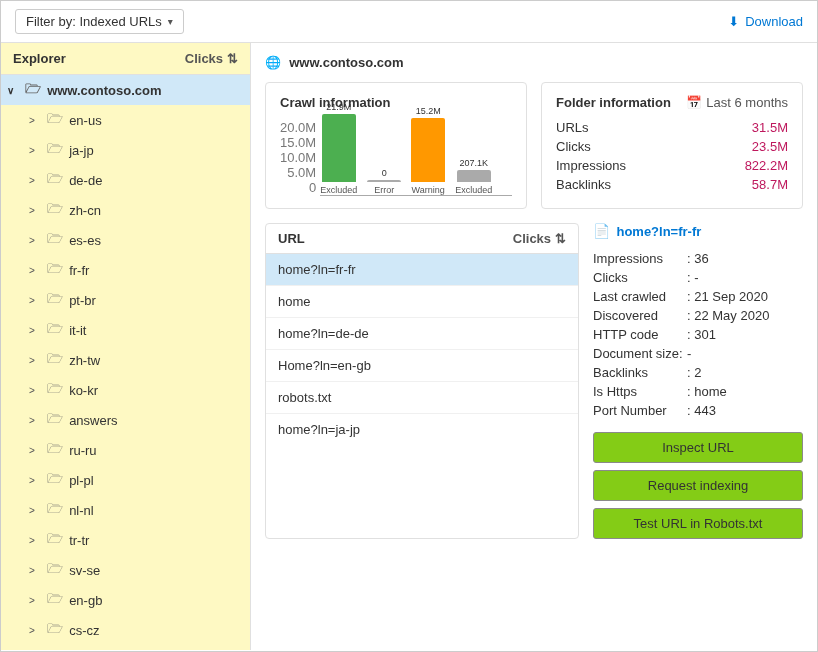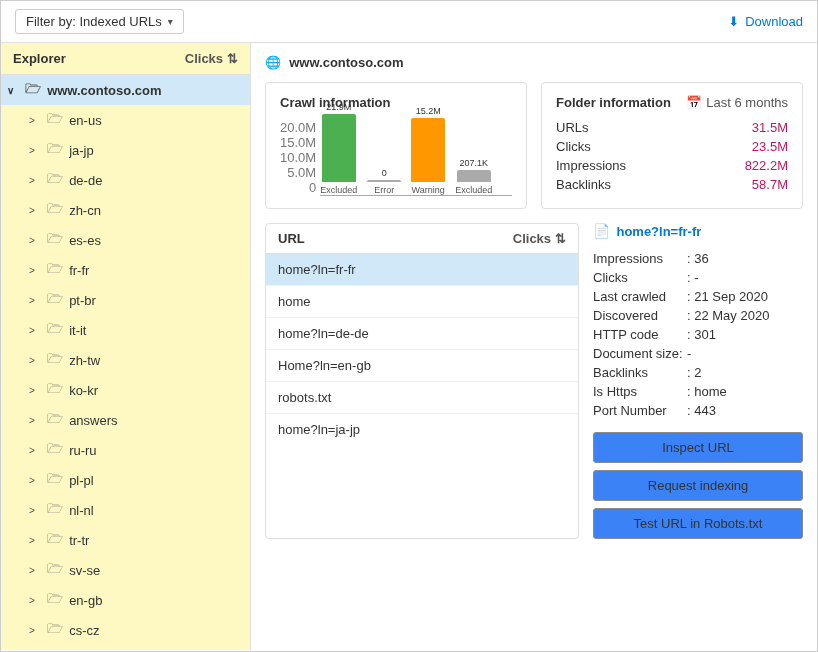--- a/index.html
+++ b/index.html
@@ -87,21 +87,21 @@
     .detail-panel { width: 210px; min-width: 210px; }
     .detail-header { display: flex; align-items: center; gap: 6px; margin-bottom: 10px; }
     .detail-header-link { color: #0078d4; font-size: 13px; font-weight: 600; text-decoration: none; }
     .detail-doc-icon { color: #0078d4; font-size: 14px; }
     .detail-row { display: flex; gap: 4px; font-size: 12px; padding: 2px 0; }
     .detail-key { color: #333; min-width: 90px; }
     .detail-val { color: #333; }
     .detail-actions { display: flex; flex-direction: column; gap: 7px; margin-top: 12px; }
     .detail-btn {
       border: 1px solid #8a8a8a; border-radius: 3px; padding: 7px 10px;
-      background: #3b82f6; cursor: pointer; font-size: 13px; text-align: center;
+      background: #84cc16; cursor: pointer; font-size: 13px; text-align: center;
       color: #333;
     }
 
     
     ::-webkit-scrollbar { width: 6px; }
     ::-webkit-scrollbar-thumb { background: #ccc; border-radius: 3px; }
 
     .crawl-chart-wrap { display: flex; }
     .bars-area { display: flex; flex-direction: column; flex: 1; }
     .bars-row { display: flex; align-items: flex-end; gap: 10px; height: 75px; }

